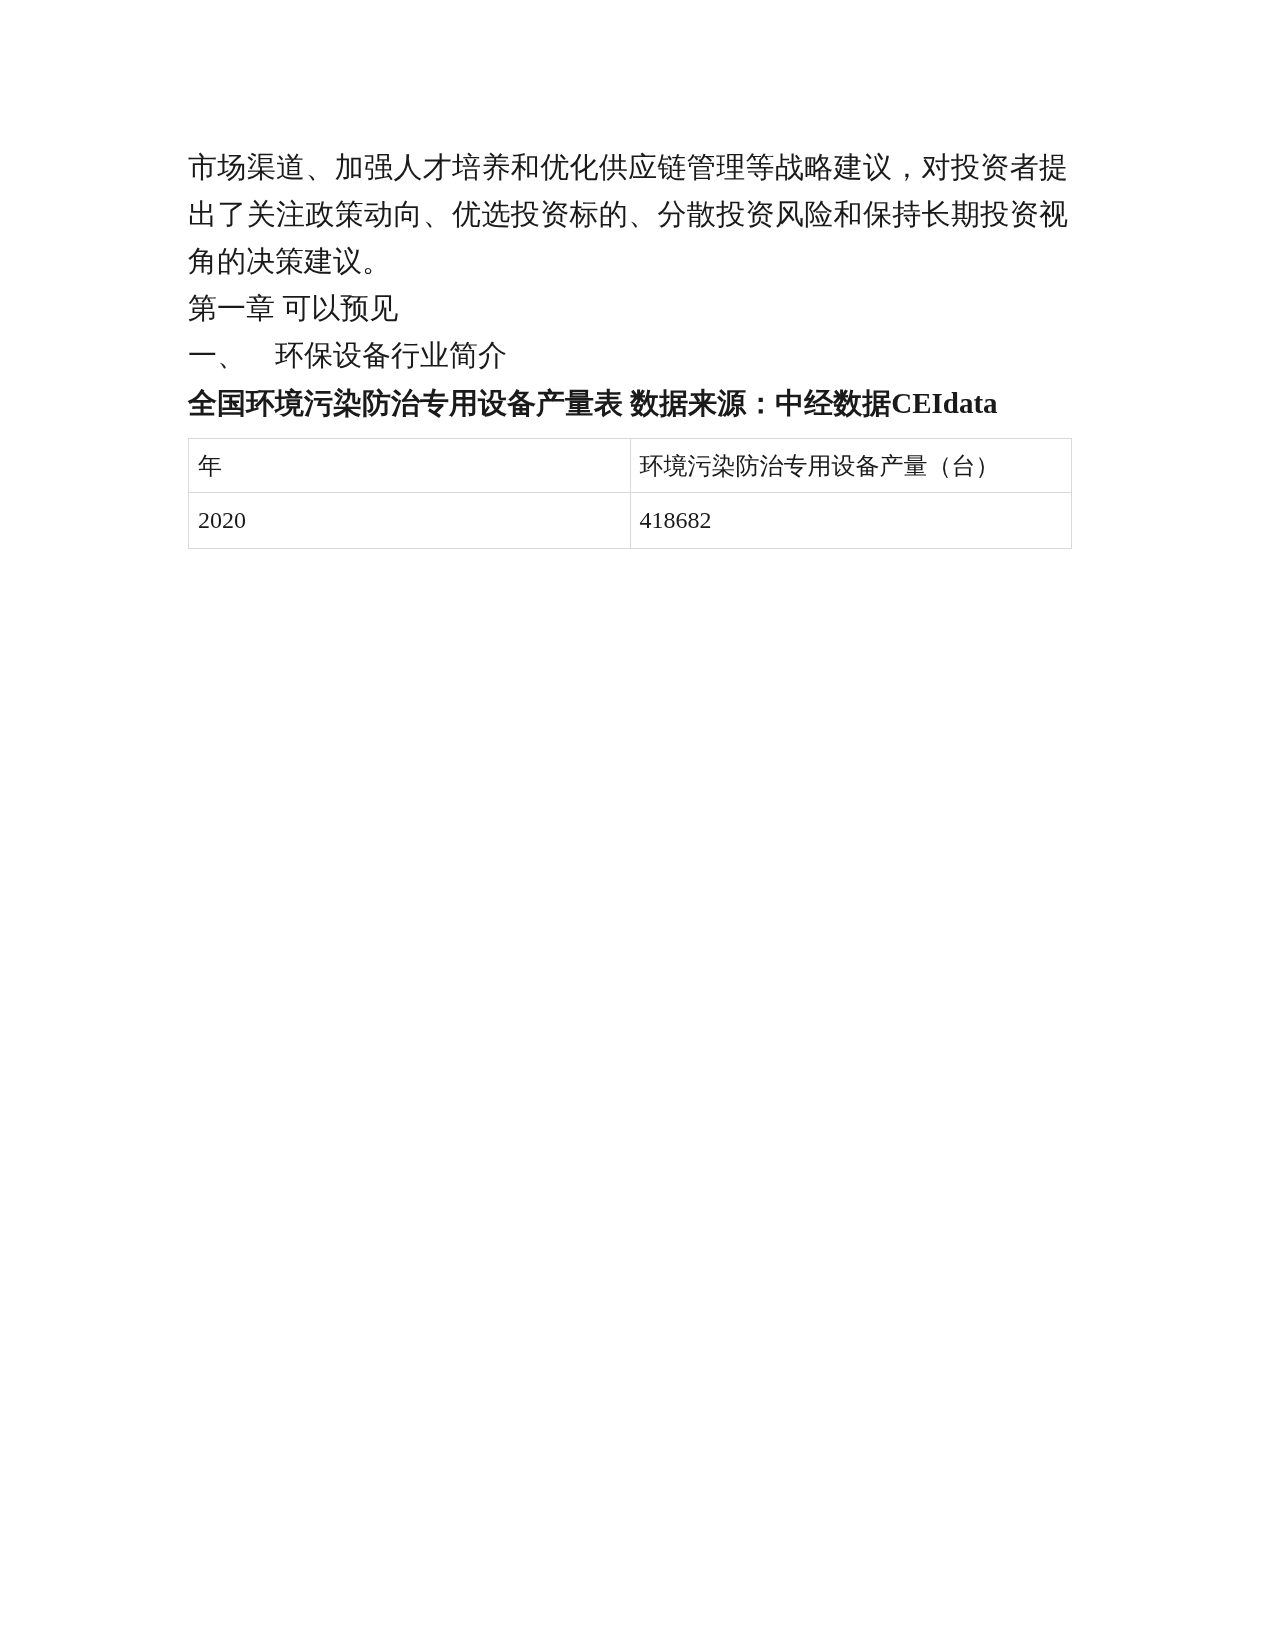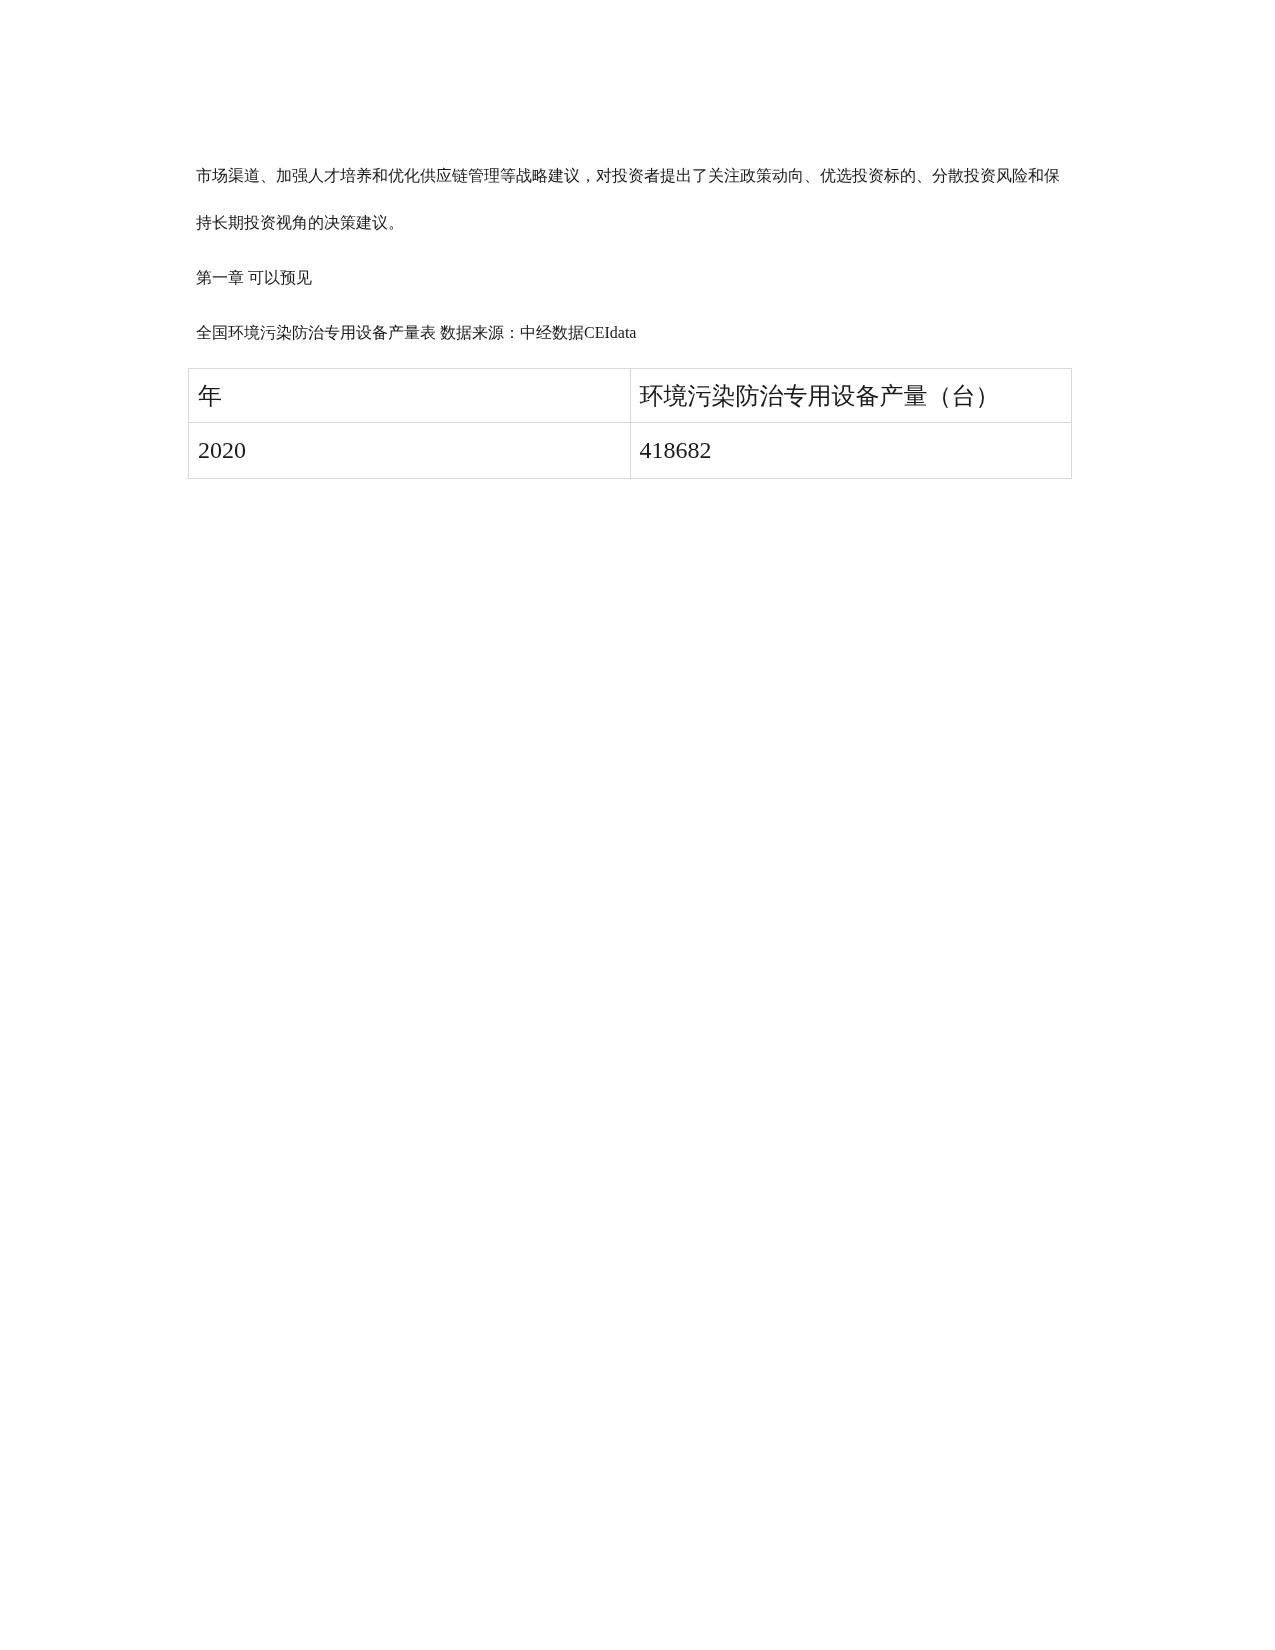--- a/index.html
+++ b/index.html
@@ -16,42 +16,43 @@
     font-family: "Liberation Serif", "DejaVu Serif", serif;
     color: #1a1a1a;
   }
   .content {
     position: absolute;
     left: 188px;
     top: 144px;
     width: 880px;
   }
   .content p {
-    margin: 8px;
-    font-size: 16px;
+    margin: 0;
+    font-size: 29px;
     line-height: 48px;
     text-align: justify;
     text-justify: inter-ideograph;
     word-break: break-all;
   }
   p.tight {
     line-height: 47px;
   }
   p.body-para {
     text-indent: 2em;
   }
   p.first-body {
     margin-top: 6px;
   }
   .table-caption {
     margin: 0;
     margin-top: 12px;
     font-size: 24px;
     line-height: 48px;
     text-align: center;
+    font-weight: bold;
   }
   table.data-table {
     margin-top: 11px;
     width: 884px;
     border-collapse: collapse;
     table-layout: fixed;
   }
   table.data-table td {
     border: 1px solid #d9d9d9;
     font-size: 24px;
@@ -65,20 +66,21 @@
 </head>
 <body>
 
 <div class="page">
   <div class="content">
 
     <p class="tight">市场渠道、加强人才培养和优化供应链管理等战略建议，对投资者提出了关注政策动向、优选投资标的、分散投资风险和保持长期投资视角的决策建议。</p>
 
     <p class="tight">第一章 可以预见</p>
 
+    <p class="tight">一、　环保设备行业简介</p>
 
 
 
 
 
 
     <p class="table-caption">全国环境污染防治专用设备产量表 数据来源：中经数据CEIdata</p>
 
     <table class="data-table">
       <tbody>

